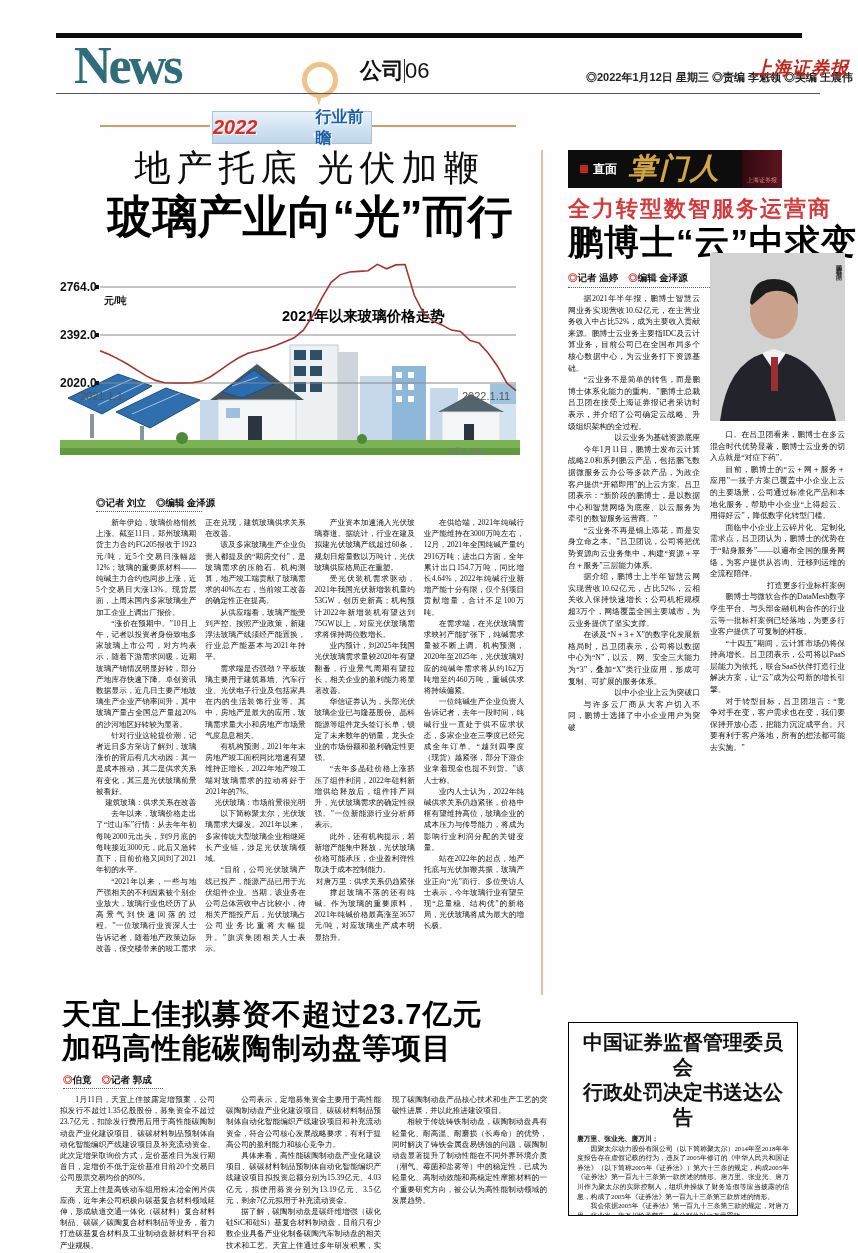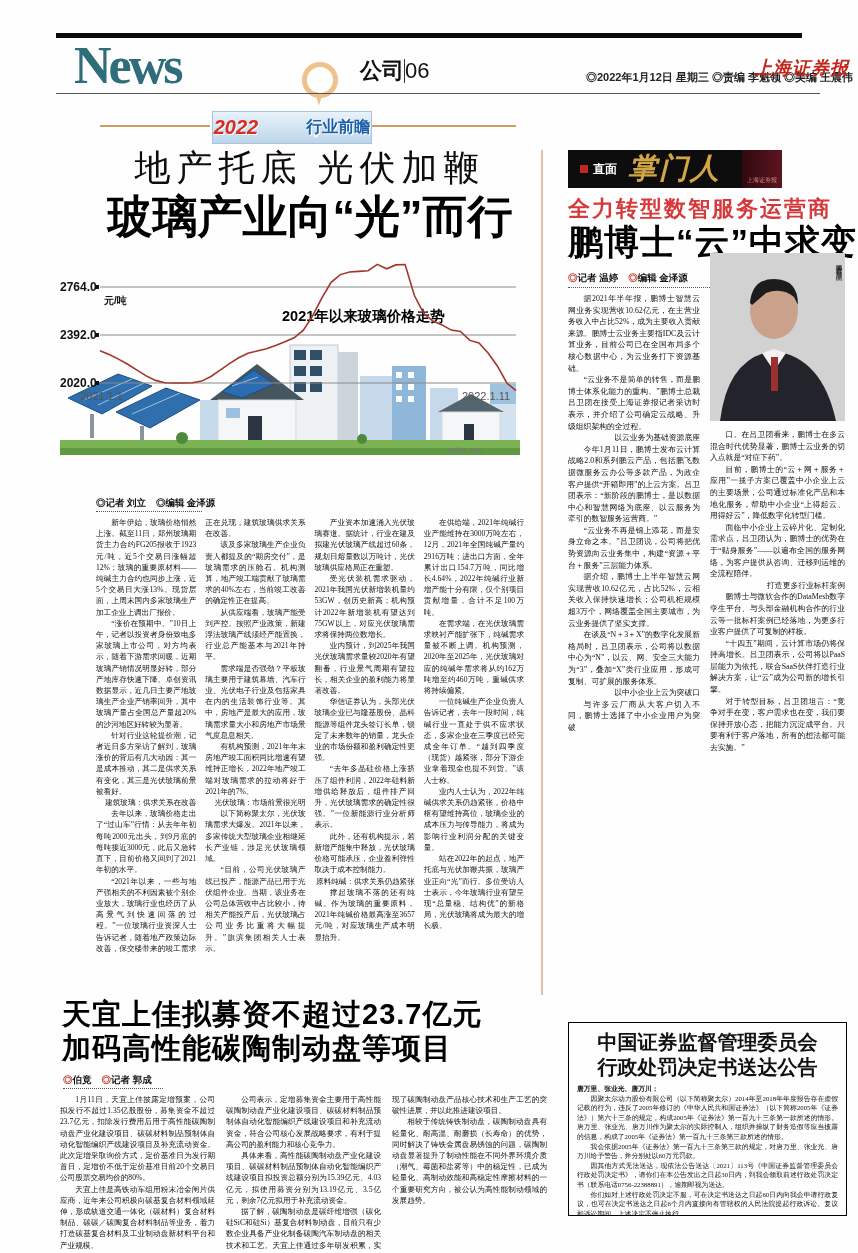--- a/index.html
+++ b/index.html
@@ -19,21 +19,21 @@
   .section-label .sec{font-size:22px;font-weight:bold;}
   .section-label .bar{width:1px;height:24px;background:#333;}
   .section-label .no{font-size:22px;}
   .dateline{left:586px;top:70px;font-size:11px;font-weight:bold;color:#222;
             font-family:"Liberation Sans",sans-serif;}
   .paper-name{left:754px;top:56px;font-size:18px;font-weight:bold;font-style:italic;
               color:#c0281e;letter-spacing:1px;}
   
   .banner{left:212px;top:111px;width:158px;height:31px;border:1px solid #a9c3d8;
           background:linear-gradient(180deg,#e8f2fa,#bdd6ea);display:flex;align-items:center;
-          justify-content:center;gap:10px;font-family:"Liberation Sans",sans-serif;
+          justify-content:center;gap:20px;font-family:"Liberation Sans",sans-serif;
           background-image:radial-gradient(circle at 12% 30%,#ffffffcc 2px,transparent 3px),
             radial-gradient(circle at 85% 25%,#ffffffbb 2px,transparent 3px),
             radial-gradient(circle at 65% 75%,#ffffffaa 2px,transparent 3px),
             linear-gradient(180deg,#e8f2fa,#bdd6ea);}
   .banner .yr{color:#d92c22;font-size:20px;font-weight:bold;font-style:italic;text-shadow:1px 1px 0 #fff;}
   .banner .tx{color:#1a5fa8;font-size:16px;font-weight:bold;text-shadow:1px 1px 0 #fff;margin-left:38px;}
   .bline{top:125px;height:2px;background:#cf9e63;}
   .bline.l{left:100px;width:110px;} .bline.r{left:372px;width:144px;}
   .kicker{left:96px;top:147px;width:428px;text-align:center;font-size:36px;line-height:42px;
           letter-spacing:6px;color:#0d0d0d;}
@@ -78,21 +78,21 @@
   .photo-caption{position:absolute;right:2px;top:6px;writing-mode:vertical-rl;font-size:6.5px;
                  color:#222;letter-spacing:1px;}
   
   .ba-head{left:62px;font-family:"Liberation Sans","DejaVu Sans",sans-serif;font-weight:900;
            font-size:29px;color:#000;letter-spacing:1px;}
   .ba-byline{left:63px;top:1074px;}
   .ba-dot{left:63px;top:1088px;width:100px;}
   .ba-body{left:60px;top:1094px;width:487px;height:159px;column-count:3;column-gap:11px;
            overflow:hidden;text-align:justify;}
   
-  .notice{left:568px;top:1022px;width:279px;height:194px;border:1.5px solid #000;
+  .notice{left:568px;top:1022px;width:230px;height:194px;border:1.5px solid #000;
           box-sizing:border-box;padding:7px 8px 6px;overflow:hidden;}
   .notice h2{margin:0;text-align:center;font-size:20px;line-height:25px;font-weight:900;
              font-family:"Liberation Sans",sans-serif;}
   .notice .salut{font-size:6.8px;line-height:9.6px;font-weight:bold;margin-top:4px;}
   .notice-body p{margin:0;font-size:6.8px;line-height:9.6px;text-indent:2em;text-align:justify;}
 </style>
 </head>
 <body>
 
 <div id="page">
@@ -207,21 +207,21 @@
       <p>有机构预测，2021年年末房地产竣工面积同比增速有望维持正增长，2022年地产竣工端对玻璃需求的拉动将好于2021年的7%。</p>
       <p class="subhead">光伏玻璃：市场前景很光明</p>
       <p>以下简称聚太尔，光伏玻璃需求大爆发。2021年以来，多家传统大型玻璃企业相继延长产业链，涉足光伏玻璃领域。</p>
       <p>“目前，公司光伏玻璃产线已投产，能源产品已用于光伏组件企业。当期，该业务在公司总体营收中占比较小，待相关产能投产后，光伏玻璃占公司业务比重将大幅提升。”旗滨集团相关人士表示。</p>
       <p>产业资本加速涌入光伏玻璃赛道。据统计，行业在建及拟建光伏玻璃产线超过60条，规划日熔量数以万吨计，光伏玻璃供应格局正在重塑。</p>
       <p>受光伏装机需求驱动，2021年我国光伏新增装机量约53GW，创历史新高；机构预计2022年新增装机有望达到75GW以上，对应光伏玻璃需求将保持两位数增长。</p>
       <p>业内预计，到2025年我国光伏玻璃需求量较2020年有望翻番，行业景气周期有望拉长，相关企业的盈利能力将显著改善。</p>
       <p>华信证券认为，头部光伏玻璃企业已与隆基股份、晶科能源等组件龙头签订长单，锁定了未来数年的销量，龙头企业的市场份额和盈利确定性更强。</p>
       <p>“去年多晶硅价格上涨挤压了组件利润，2022年硅料新增供给释放后，组件排产回升，光伏玻璃需求的确定性很强。”一位新能源行业分析师表示。</p>
       <p>此外，还有机构提示，若新增产能集中释放，光伏玻璃价格可能承压，企业盈利弹性取决于成本控制能力。</p>
-      <p class="subhead">原料纯碱：供求关系仍趋紧张</p>
+      <p class="subhead">对唐万里：供求关系仍趋紧张</p>
       <p>撑起玻璃不落的还有纯碱。作为玻璃的重要原料，2021年纯碱价格最高涨至3657元/吨，对应玻璃生产成本明显抬升。</p>
       <p>在供给端，2021年纯碱行业产能维持在3000万吨左右，12月，2021年全国纯碱产量约2916万吨；进出口方面，全年累计出口154.7万吨，同比增长4.64%，2022年纯碱行业新增产能十分有限，仅个别项目贡献增量，合计不足100万吨。</p>
       <p>在需求端，在光伏玻璃需求映衬产能扩张下，纯碱需求量被不断上调。机构预测，2020年至2025年，光伏玻璃对应的纯碱年需求将从约162万吨增至约460万吨，重碱供求将持续偏紧。</p>
       <p>一位纯碱生产企业负责人告诉记者，去年一段时间，纯碱行业一直处于供不应求状态，多家企业在三季度已经完成全年订单。“越到四季度（现货）越紧张，部分下游企业拿着现金也提不到货。”该人士称。</p>
       <p>业内人士认为，2022年纯碱供求关系仍趋紧张，价格中枢有望维持高位，玻璃企业的成本压力与传导能力，将成为影响行业利润分配的关键变量。</p>
       <p>站在2022年的起点，地产托底与光伏加鞭共振，玻璃产业正向“光”而行。多位受访人士表示，今年玻璃行业有望呈现“总量稳、结构优”的新格局，光伏玻璃将成为最大的增长极。</p>
     </div>
 
   <div class="abs vdiv"></div>
 

